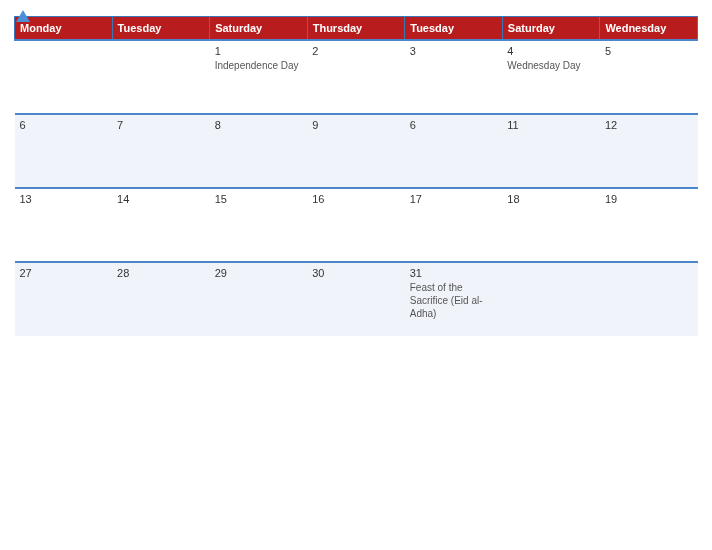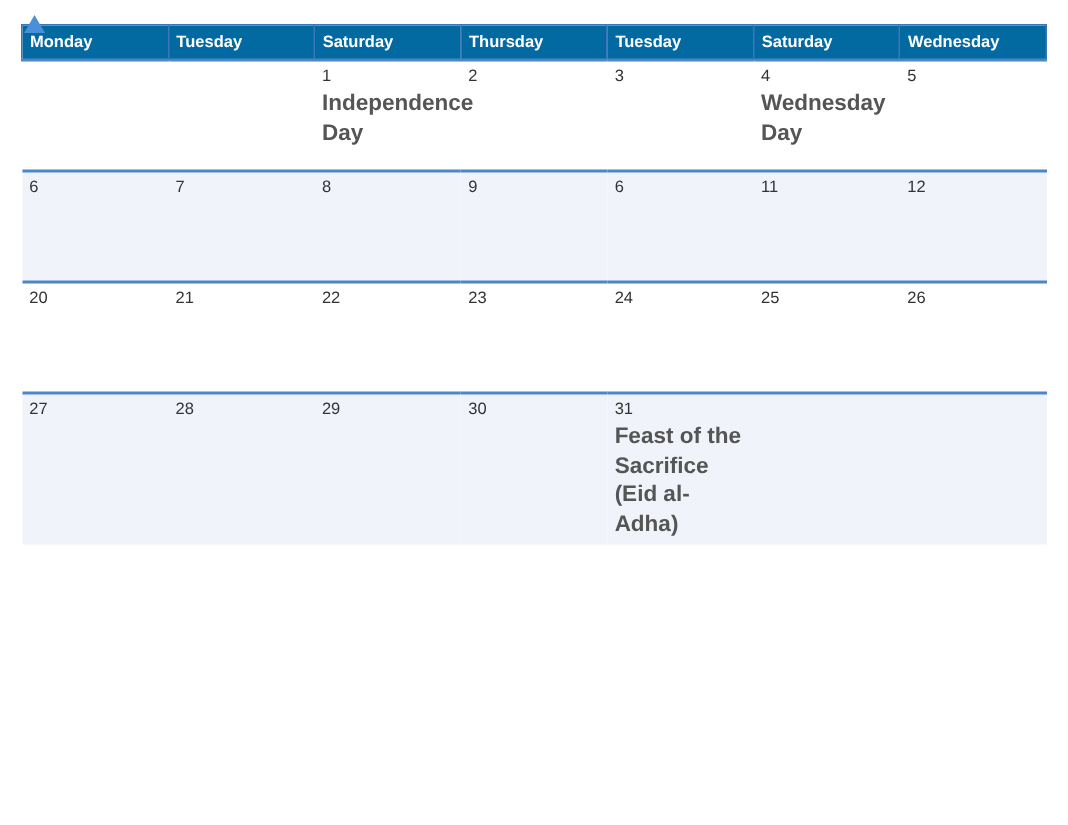--- a/index.html
+++ b/index.html
@@ -74,21 +74,21 @@
       color: #333;
     }
 
     .calendar-table {
       width: 100%;
       border-collapse: collapse;
       table-layout: fixed;
     }
 
     .calendar-table thead tr th {
-      background-color: #0369a1;
+      background-color: #b91c1c;
       color: #fff;
       font-size: 11px;
       font-weight: bold;
       padding: 5px 5px;
       text-align: left;
       border: 1px solid #3a76b8;
     }
 
     .calendar-table tbody tr {
       height: 74px;
@@ -113,25 +113,24 @@
 
     .day-number {
       display: block;
       font-size: 11px;
       color: #333;
       margin-bottom: 2px;
     }
 
     .holiday {
       display: block;
-      font-size: 15px;
+      font-size: 10px;
       color: #555;
       line-height: 1.3;
       margin-top: 2px;
-      font-weight: bold;
     }
   </style>
 </head>
 <body>
 
 <div class="page">
   <div class="header">
     <div class="logo">
       <span class="logo-general"></span>
       <span class="logo-blue">
@@ -195,39 +194,39 @@
           </td>
           <td>
             <span class="day-number">11</span>
           </td>
           <td>
             <span class="day-number">12</span>
           </td>
         </tr>
         <tr>
           <td>
-            <span class="day-number">20</span>
-          </td>
-          <td>
-            <span class="day-number">21</span>
-          </td>
-          <td>
-            <span class="day-number">22</span>
-          </td>
-          <td>
-            <span class="day-number">23</span>
-          </td>
-          <td>
-            <span class="day-number">24</span>
-          </td>
-          <td>
-            <span class="day-number">25</span>
-          </td>
-          <td>
-            <span class="day-number">26</span>
+            <span class="day-number">13</span>
+          </td>
+          <td>
+            <span class="day-number">14</span>
+          </td>
+          <td>
+            <span class="day-number">15</span>
+          </td>
+          <td>
+            <span class="day-number">16</span>
+          </td>
+          <td>
+            <span class="day-number">17</span>
+          </td>
+          <td>
+            <span class="day-number">18</span>
+          </td>
+          <td>
+            <span class="day-number">19</span>
           </td>
         </tr>
         <tr>
           <td>
             <span class="day-number">27</span>
           </td>
           <td>
             <span class="day-number">28</span>
           </td>
           <td>

